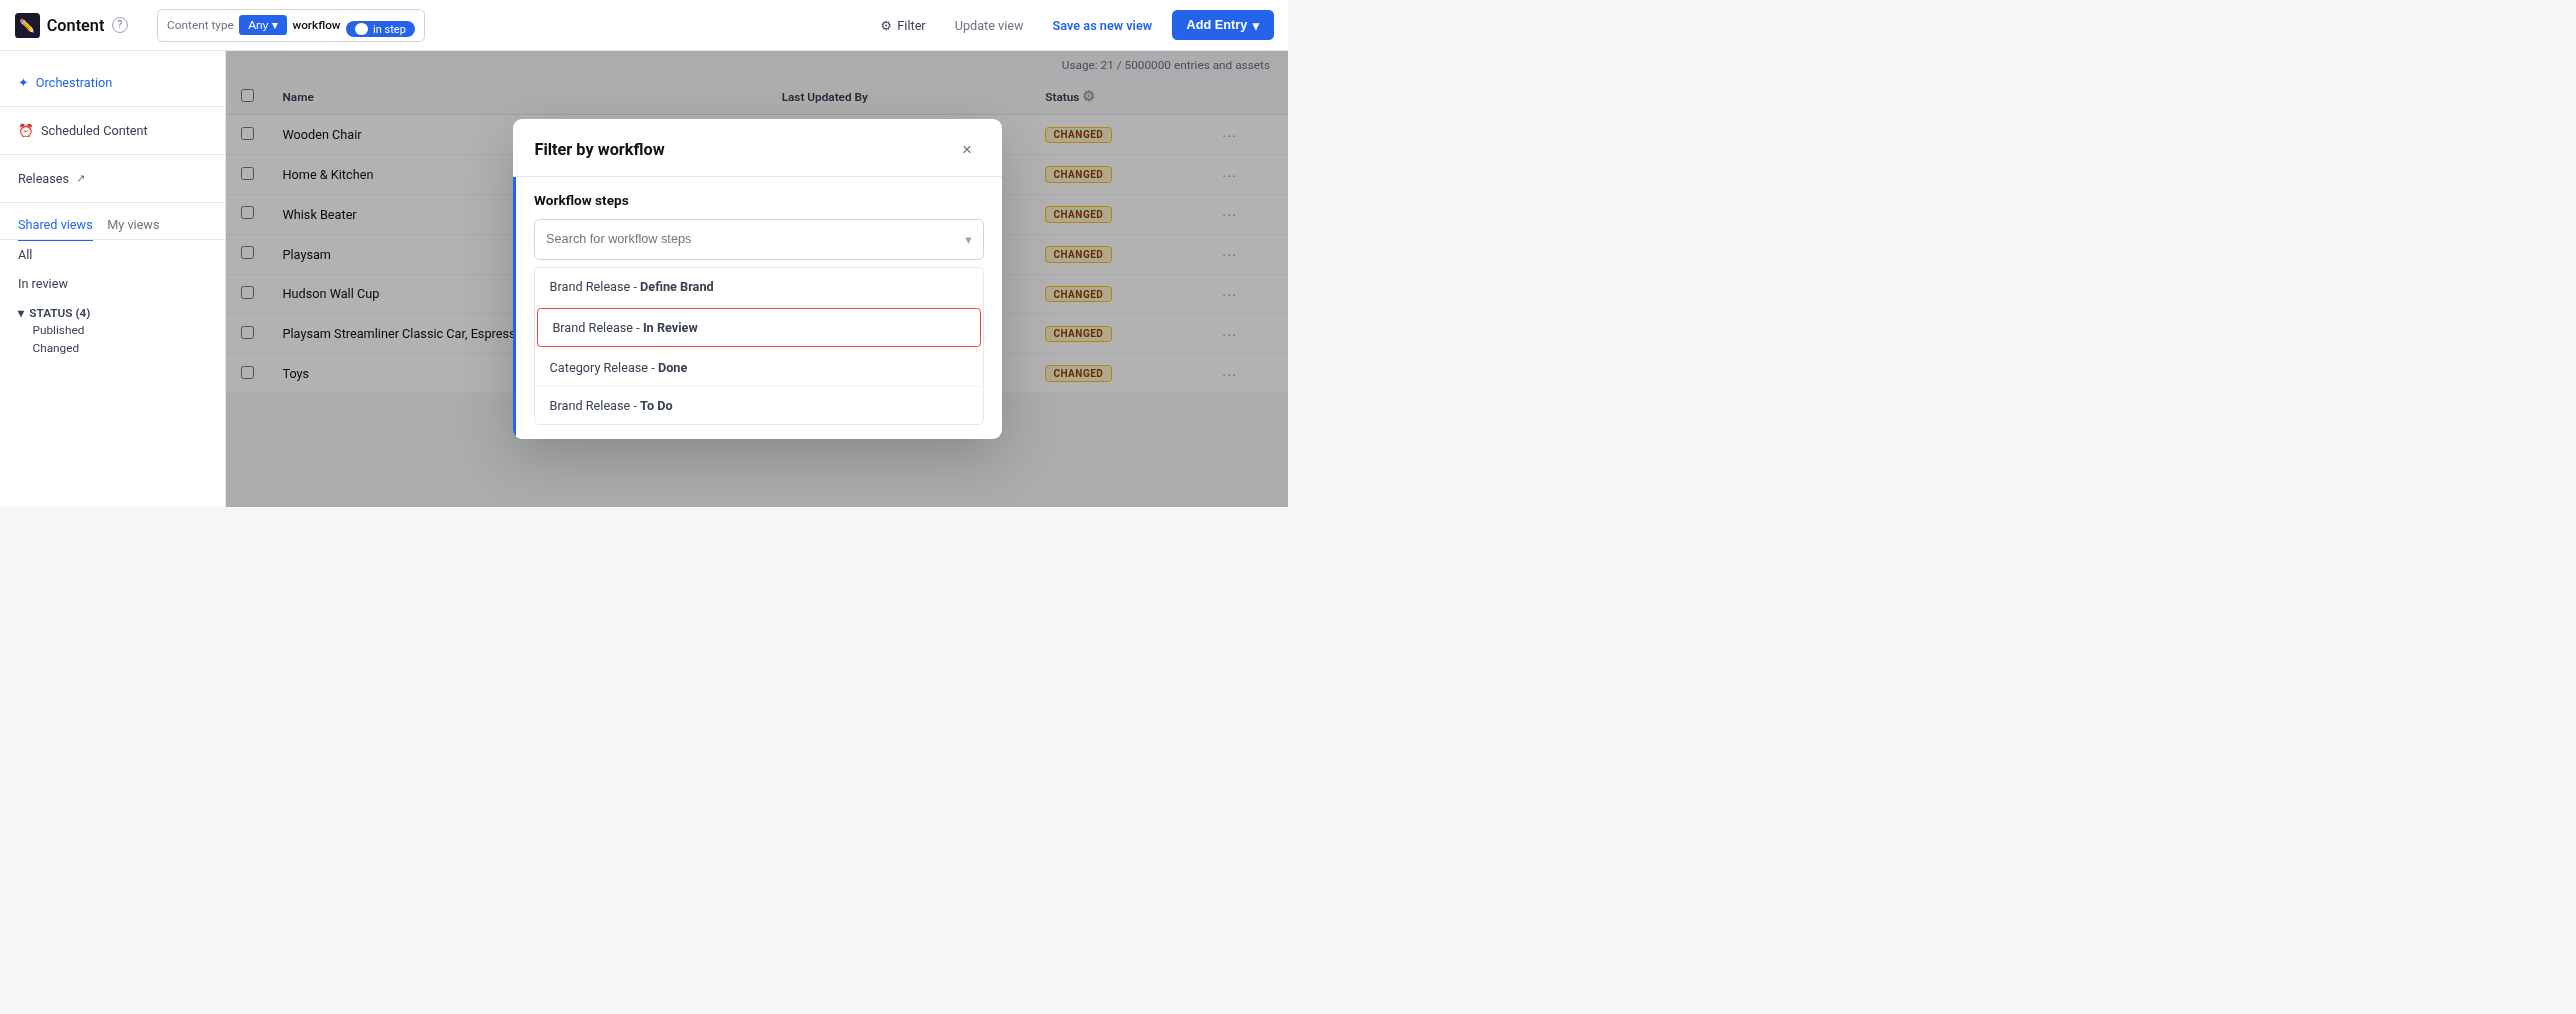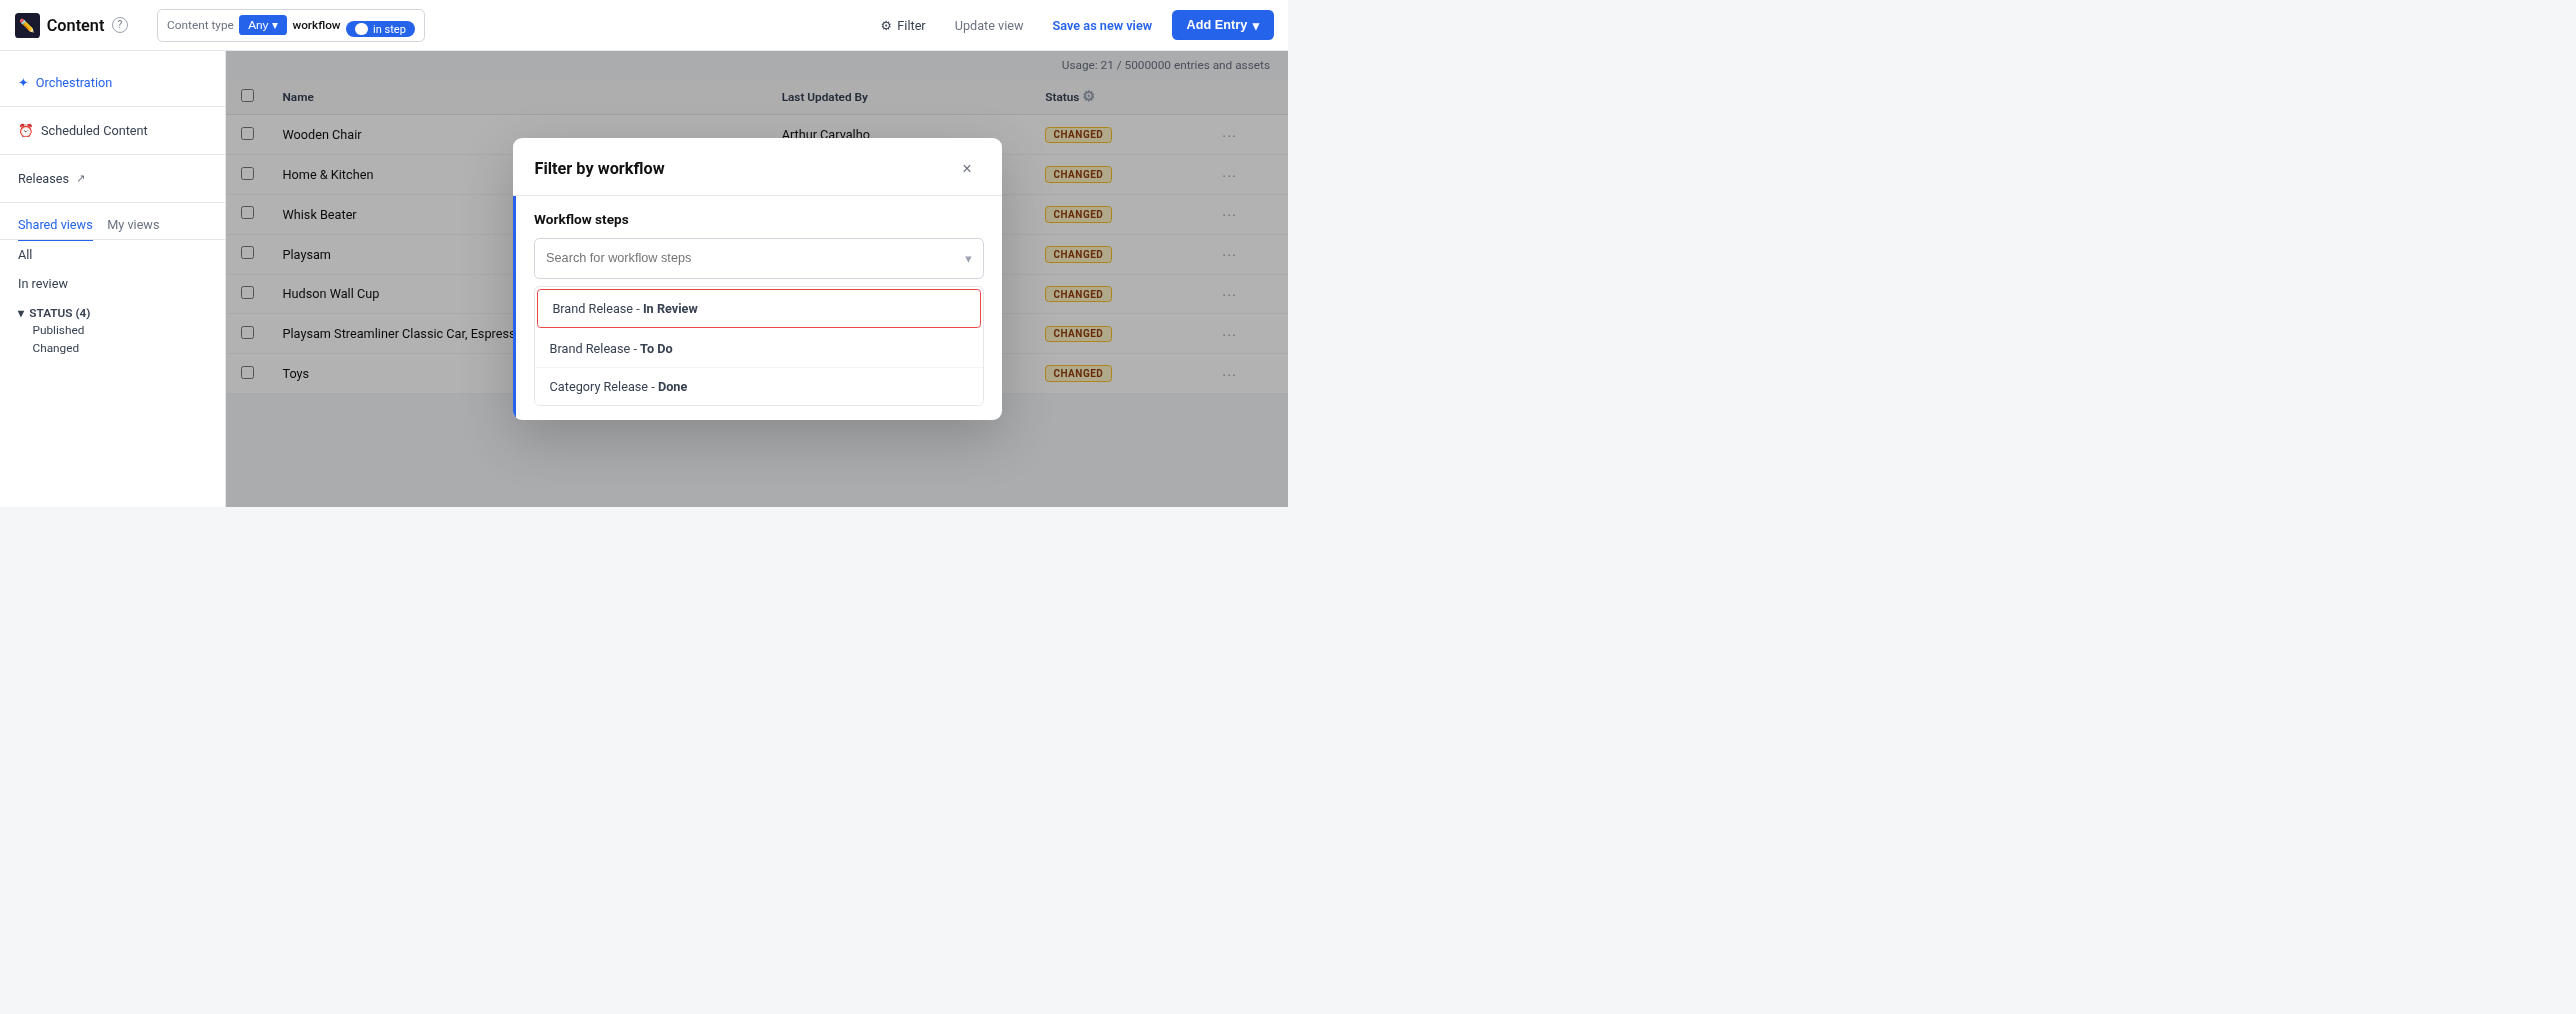--- a/index.html
+++ b/index.html
@@ -558,23 +558,24 @@
         </div>
         <div class="modal-body">
           <div class="modal-left-border"></div>
           <div class="modal-content">
             <div class="workflow-steps-label">Workflow steps</div>
             <div class="search-box">
               <input class="search-input" type="text" placeholder="Search for workflow steps" style="">
               <span class="chevron-down">▾</span>
             </div>
             <div class="dropdown-list" id="dropdown-list">
+            <div class="dropdown-item">Brand Release - <span class="bold">Define Brand</span></div>
                 <div class="dropdown-item highlighted">Brand Release - <span class="bold">In Review</span></div>
+                <div class="dropdown-item">Category Release - <span class="bold">Done</span></div>
                 <div class="dropdown-item">Brand Release - <span class="bold">To Do</span></div>
-                <div class="dropdown-item">Category Release - <span class="bold">Done</span></div>
               </div>
           </div>
         </div>
       </div>
     </div>
   </div>
 </div>
 
 
 </body></html>

